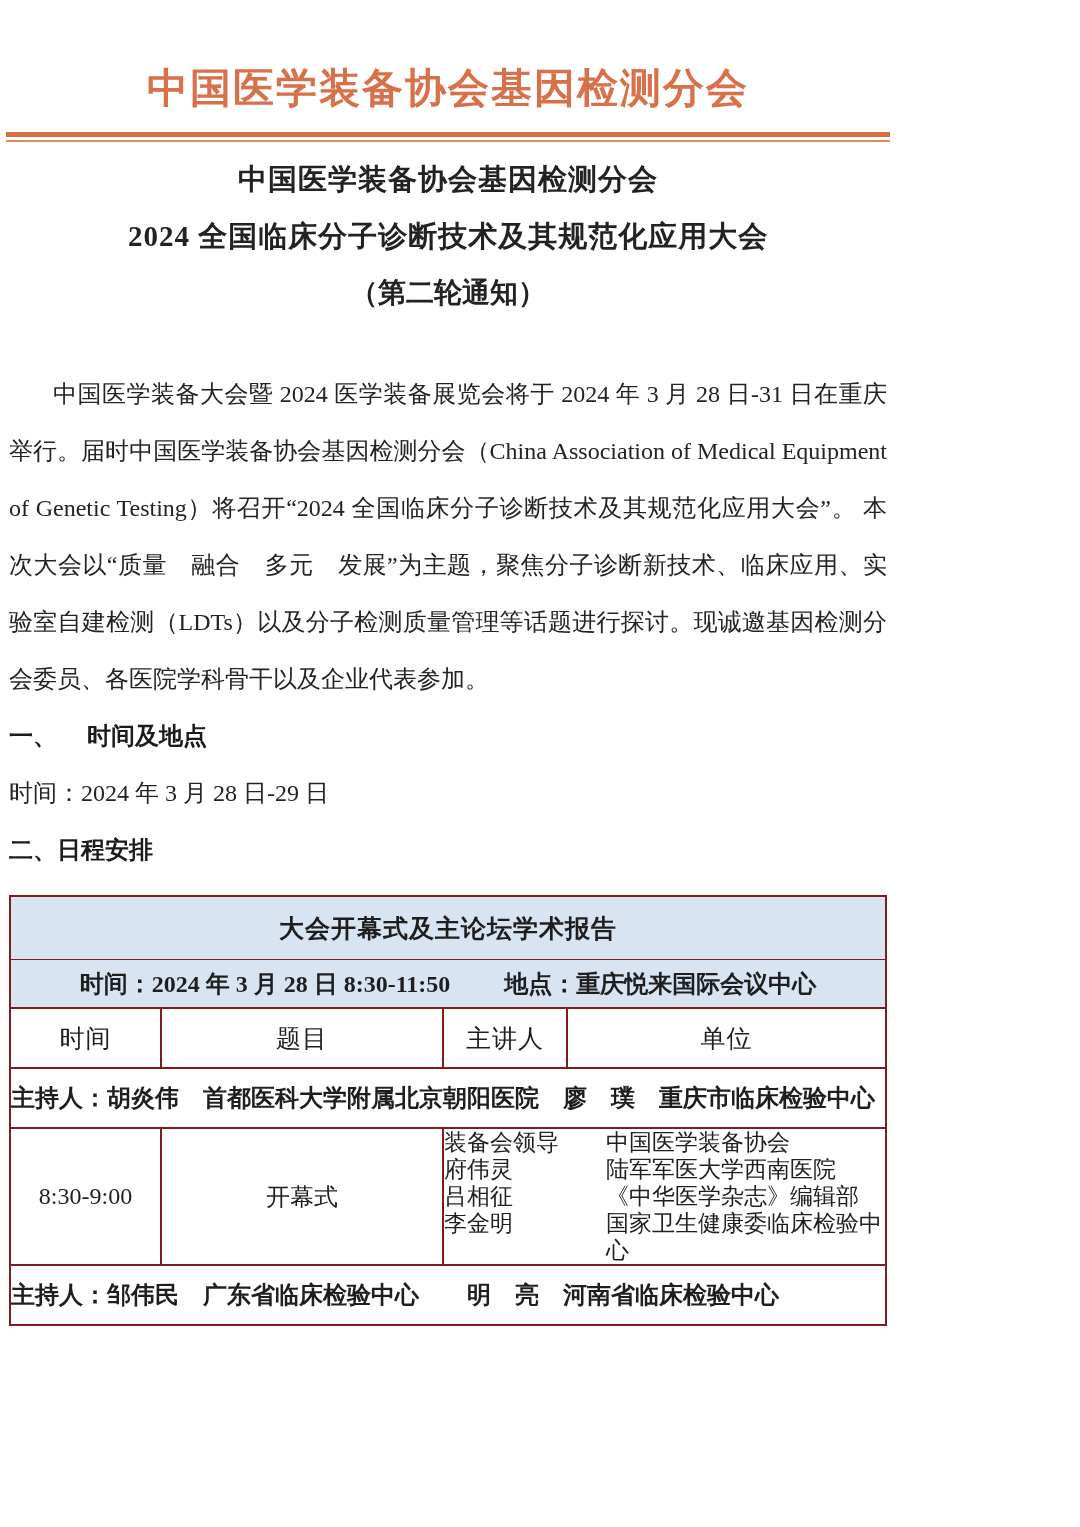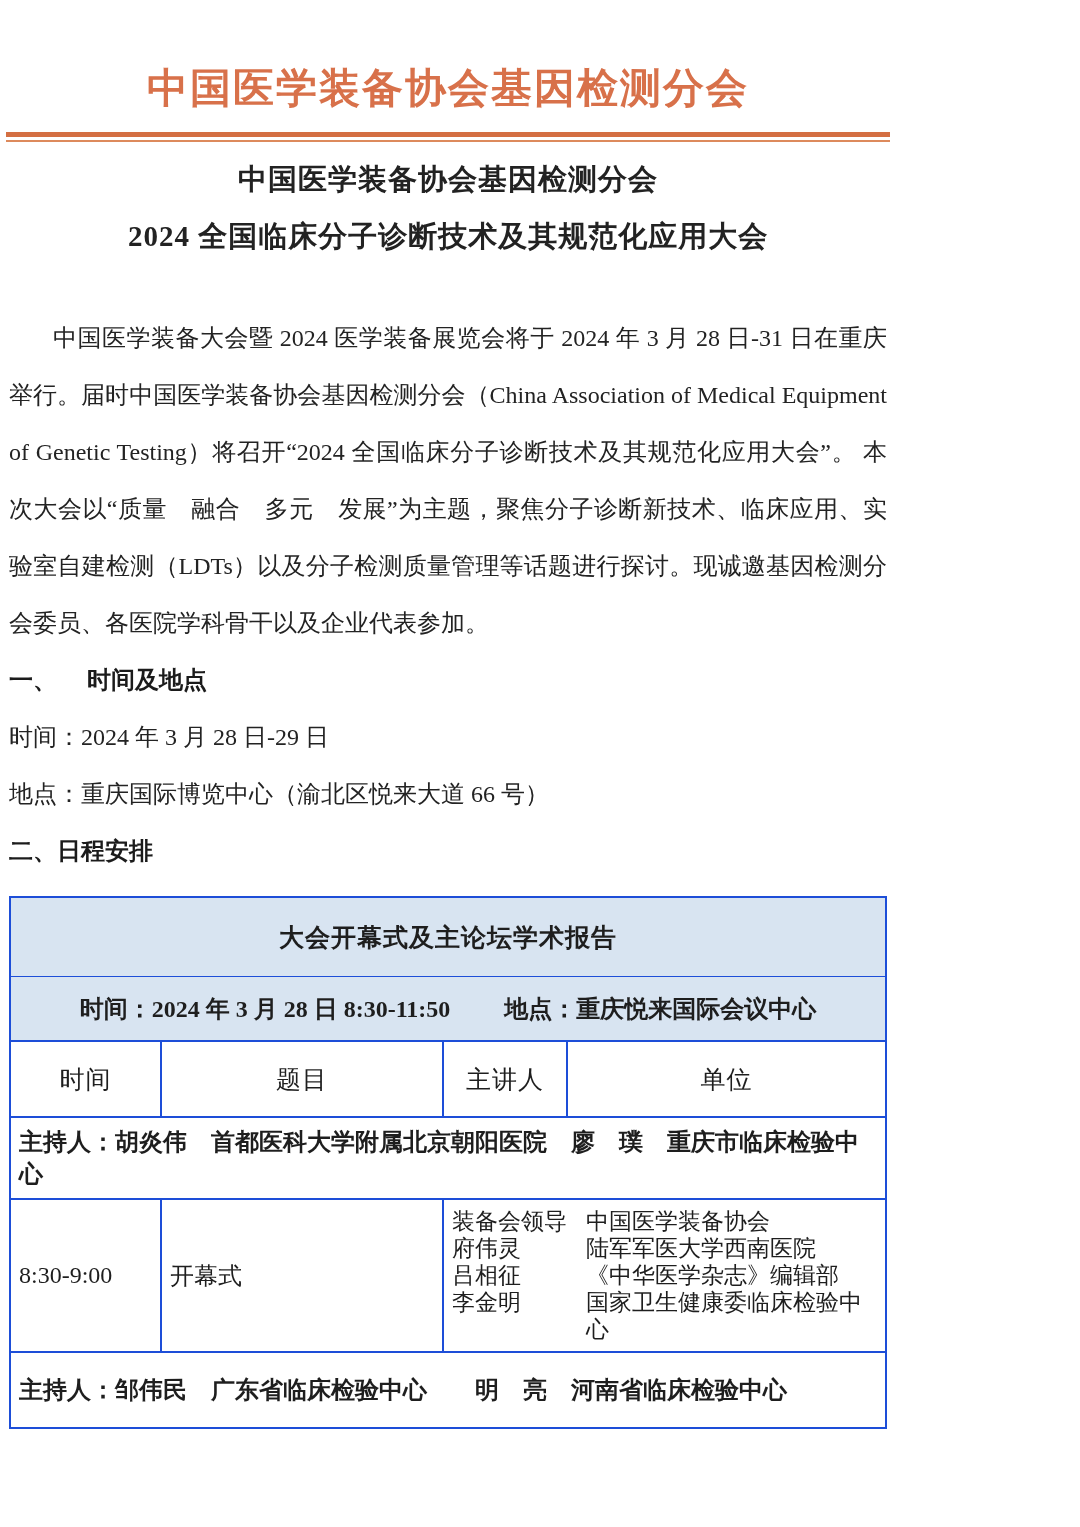--- a/index.html
+++ b/index.html
@@ -68,22 +68,22 @@
     color: #1b1b1b;
   }
   
   table.schedule {
     width: 878px;
     margin: 16px auto 0 auto;
     border-collapse: collapse;
     table-layout: fixed;
   }
   table.schedule td {
-    border: 2px solid #1d4ed8;
-    padding: 8px;
+    border: 2px solid #7f1d1d;
+    padding: 0;
     vertical-align: middle;
     color: #1e1e1e;
   }
   tr.blue td { background: #d8e4f1; }
   tr.r1 td {
     height: 62px;
     font-size: 25px;
     font-weight: bold;
     text-align: center;
     border-bottom-width: 1px;
@@ -103,50 +103,51 @@
     font-weight: normal;
     text-align: center;
     letter-spacing: 1px;
   }
   tr.host td {
     height: 58px;
     font-size: 24px;
     font-weight: bold;
   }
   tr.r5 td { height: 112px; font-size: 24px; }
-  tr.r5 td.c { text-align: left; }
+  tr.r5 td.c { text-align: center; }
   td.speakers { padding: 5px 4px 5px 15px; }
   .sp-row {
     display: flex;
     align-items: flex-start;
     line-height: 27px;
     font-size: 23px;
+    gap: 28px;
   }
   .sp-name { width: 134px; flex-shrink: 0; }
   .sp-org { flex: 1; }
 </style>
 </head>
 <body>
 
 <div class="page">
 
   <div class="masthead">中国医学装备协会基因检测分会</div>
 
   <div class="double-rule"></div>
 
   <div class="doc-title t1">中国医学装备协会基因检测分会</div>
   <div class="doc-title t2">2024 全国临床分子诊断技术及其规范化应用大会</div>
+  <div class="doc-title t3">（第二轮通知）</div>
 
   <div class="content">
 
     <p class="intro">中国医学装备大会暨 2024 医学装备展览会将于 2024 年 3 月 28 日-31 日在重庆举行。届时中国医学装备协会基因检测分会（China Association of Medical Equipment of Genetic Testing）将召开“2024 全国临床分子诊断技术及其规范化应用大会”。 本次大会以“质量　融合　多元　发展”为主题，聚焦分子诊断新技术、临床应用、实验室自建检测（LDTs）以及分子检测质量管理等话题进行探讨。现诚邀基因检测分会委员、各医院学科骨干以及企业代表参加。</p>
 
     <div class="line heading">一、　 时间及地点</div>
     <div class="line">时间：2024 年 3 月 28 日-29 日</div>
-    <div class="line">地点：重庆国际博览中心（渝北区悦来大道 66 号）</div>
     <div class="line heading">二、日程安排</div>
 
     <table class="schedule">
       <colgroup>
         <col style="width:151px">
         <col style="width:282px">
         <col style="width:124px">
         <col>
       </colgroup>
       <tbody>

